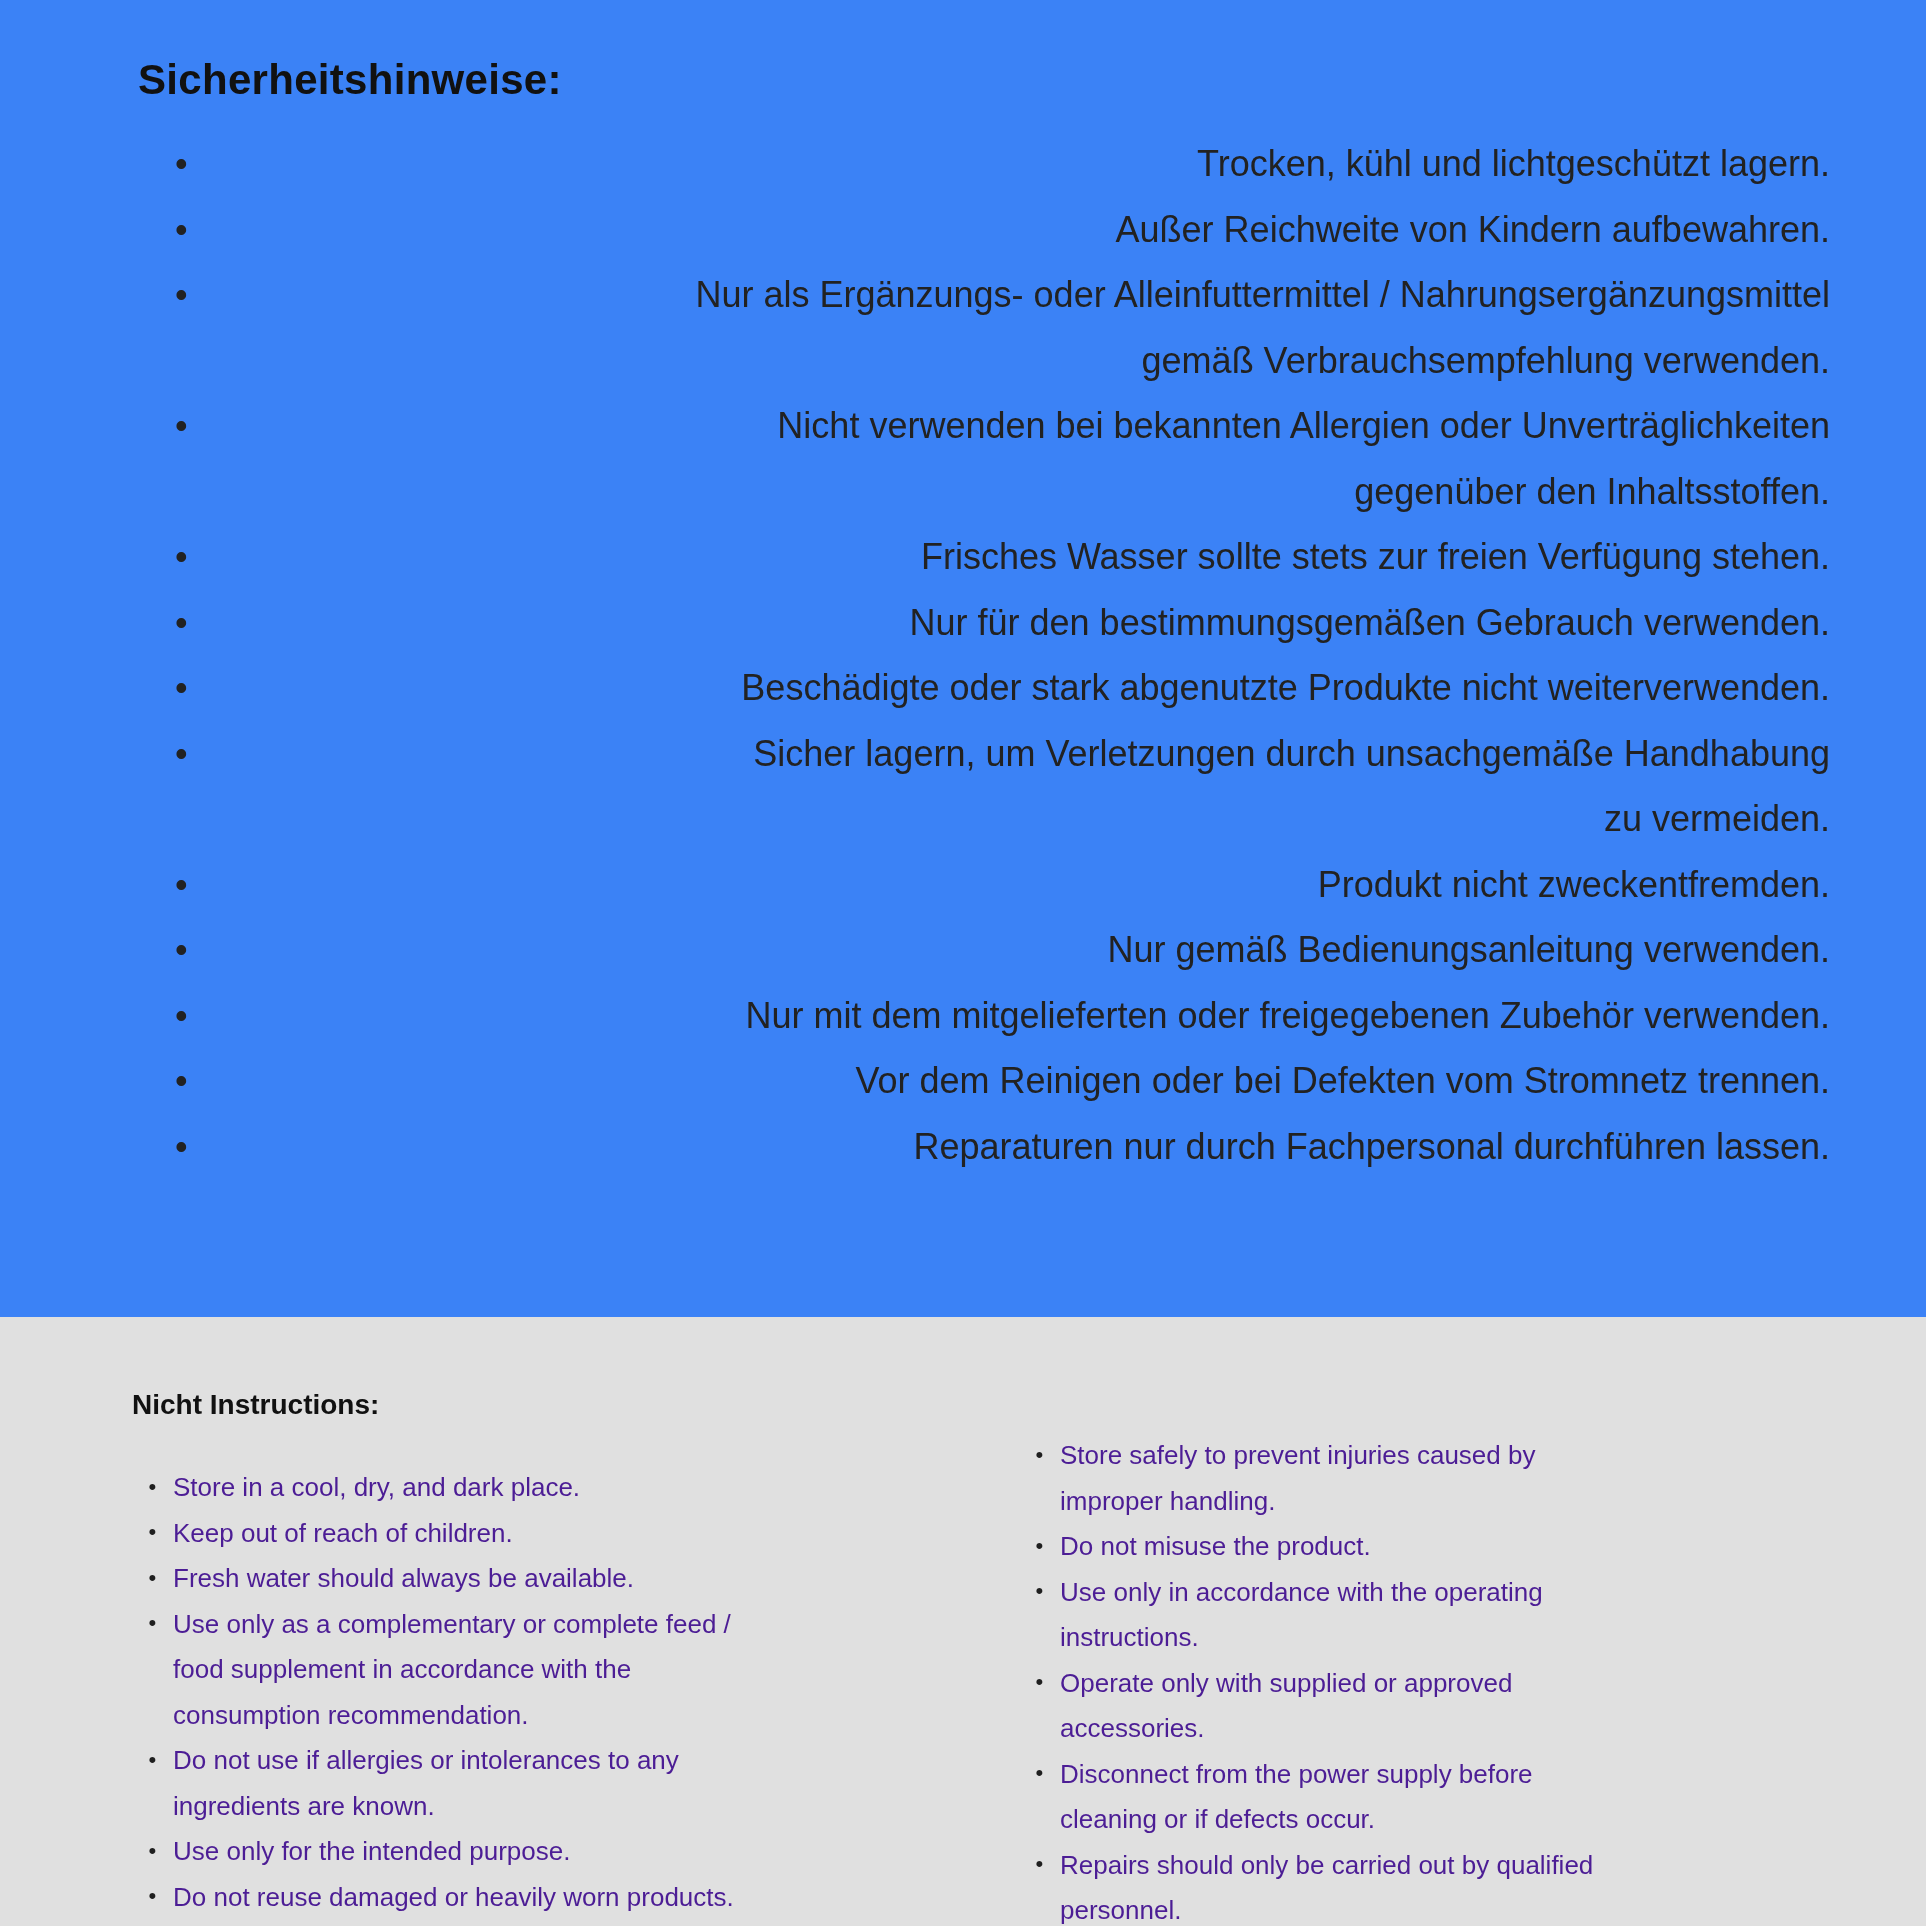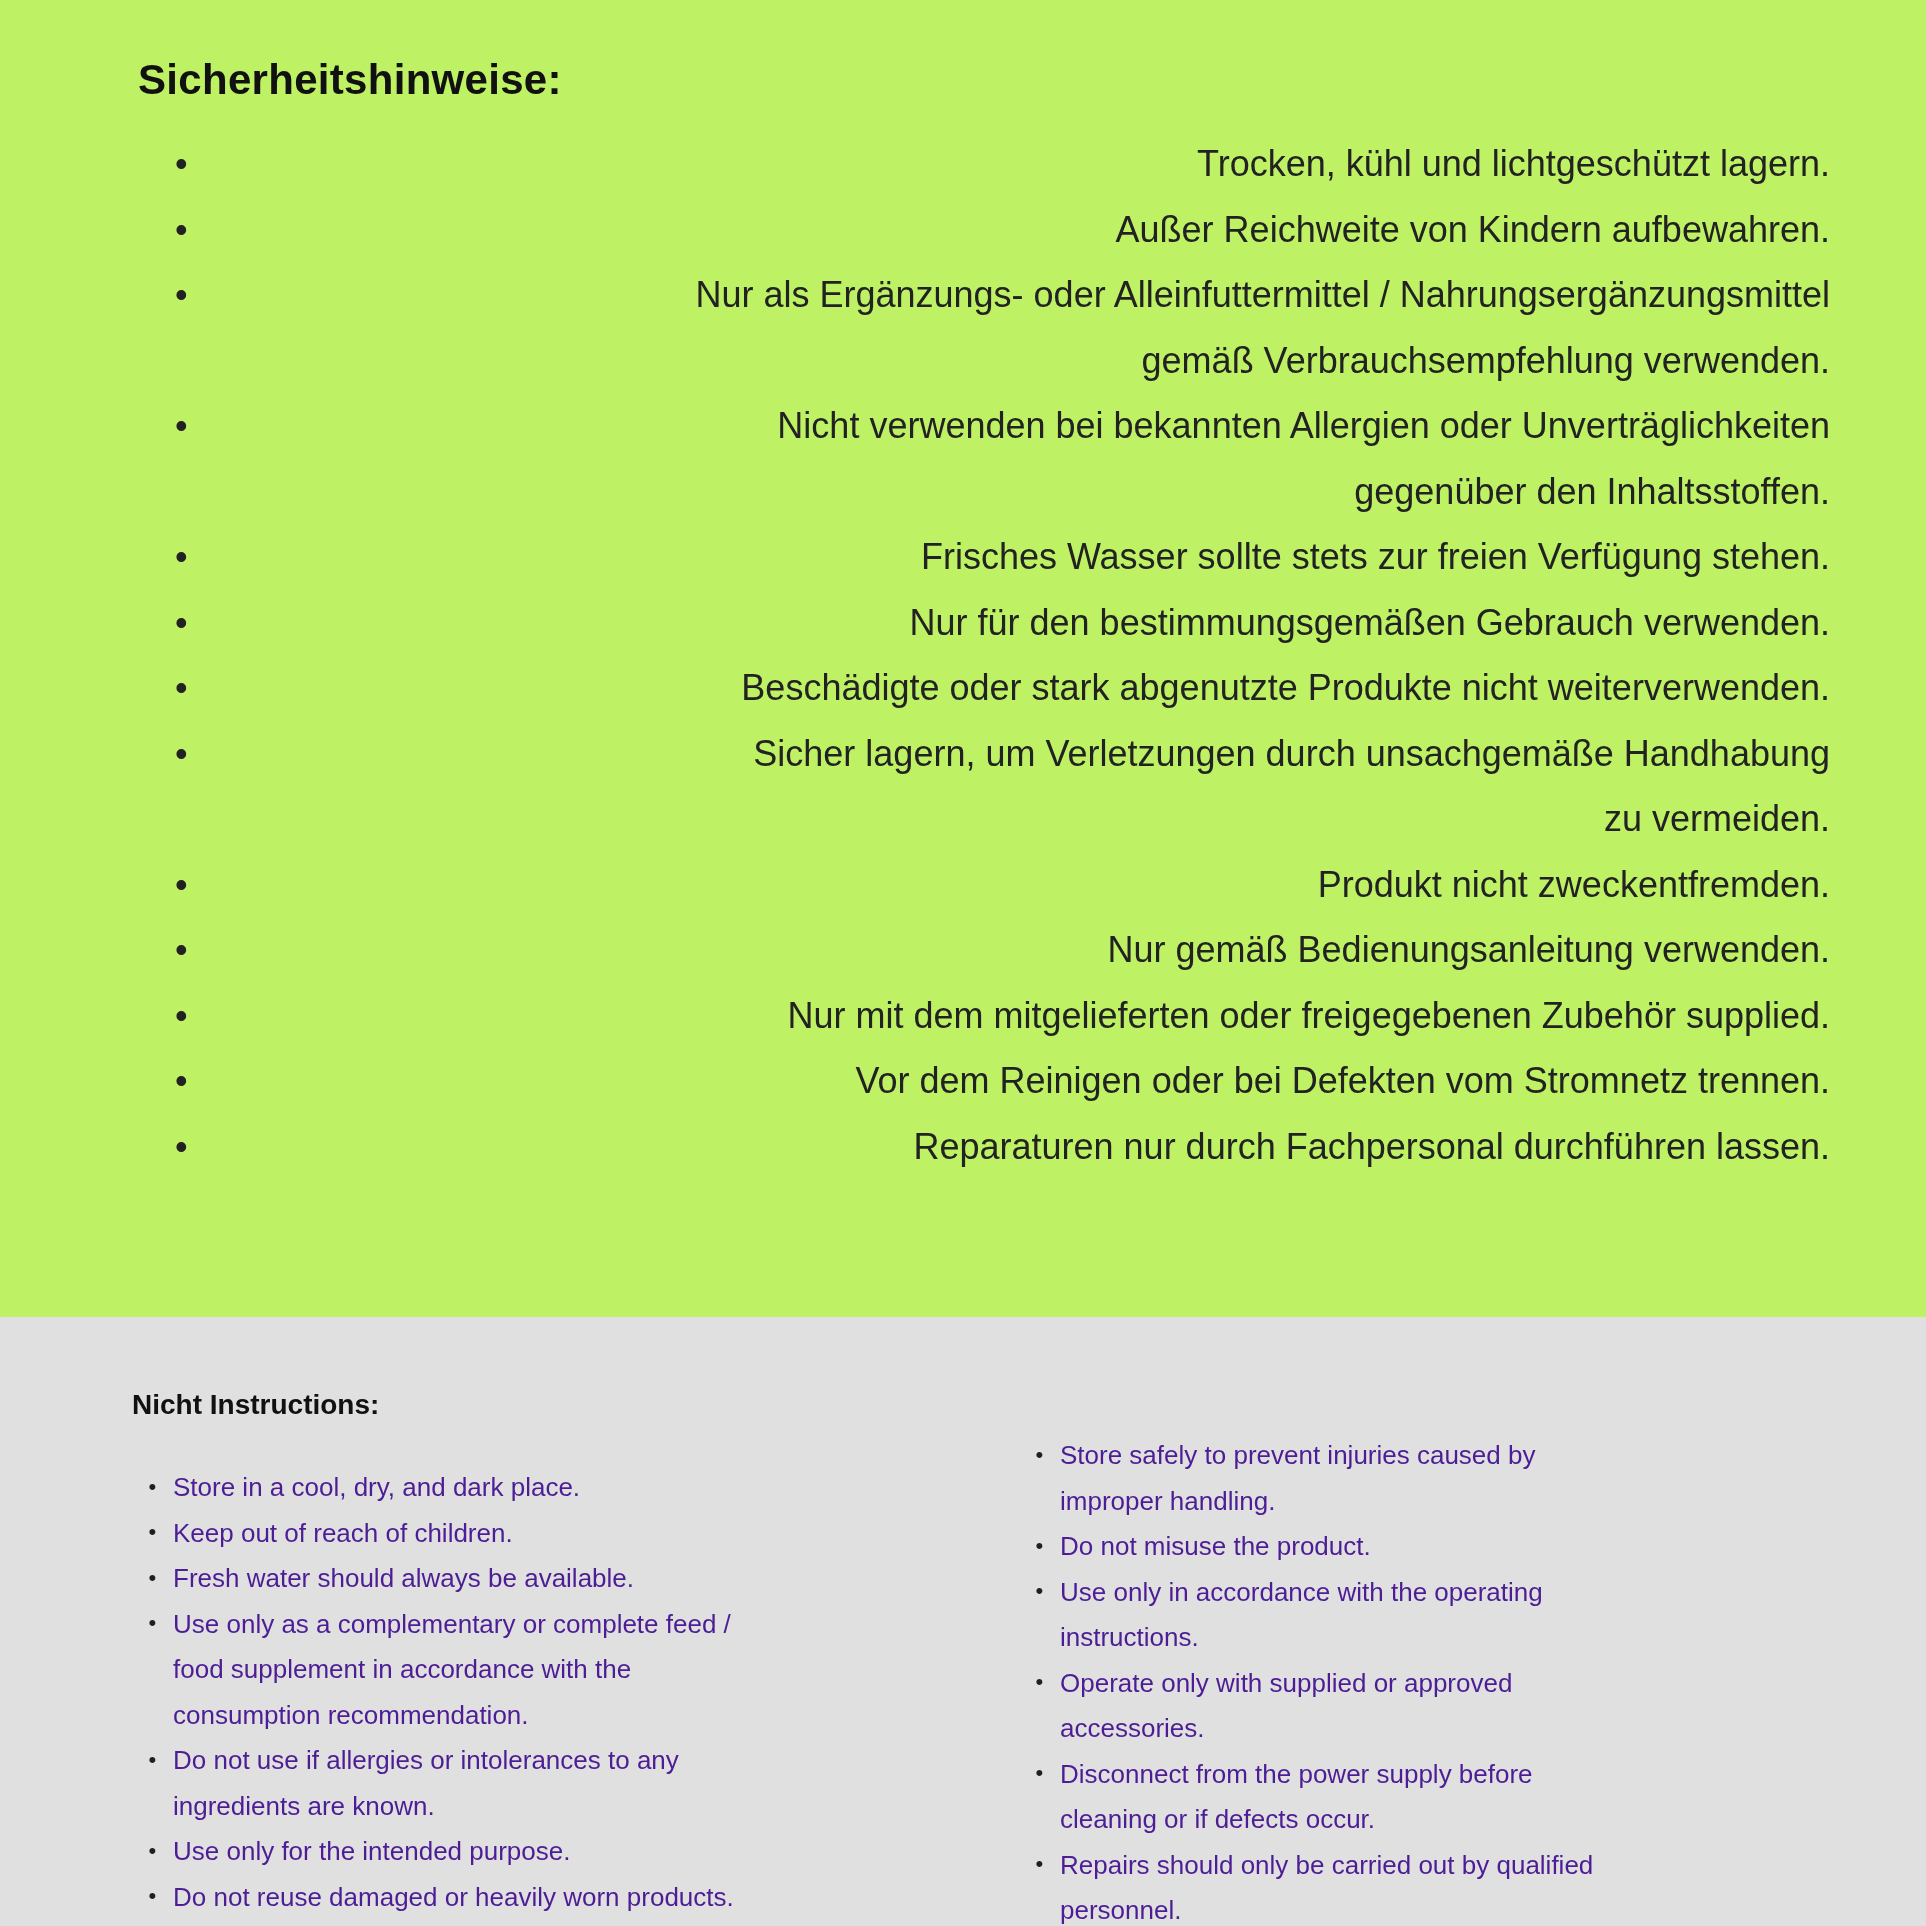--- a/index.html
+++ b/index.html
@@ -20,21 +20,21 @@
     display: flex;
     flex-direction: column;
   }
 
   
   .german-section {
     flex: 0 0 auto;
     height: 1317px;
     box-sizing: border-box;
     padding: 56px 96px 0 138px;
-    background: #bef264;
+    background: #3b82f6;
   }
   .german-title {
     font-size: 42px;
     font-weight: 700;
     color: #111111;
     margin: 0 0 27px 0;
     letter-spacing: 0.3px;
   }
   ul.bullet-list {
     list-style: none;
@@ -116,21 +116,21 @@
 gemäß Verbrauchsempfehlung verwenden.</li>
         <li>Nicht verwenden bei bekannten Allergien oder Unverträglichkeiten
 gegenüber den Inhaltsstoffen.</li>
         <li>Frisches Wasser sollte stets zur freien Verfügung stehen.</li>
         <li>Nur für den bestimmungsgemäßen Gebrauch verwenden.</li>
         <li>Beschädigte oder stark abgenutzte Produkte nicht weiterverwenden.</li>
         <li>Sicher lagern, um Verletzungen durch unsachgemäße Handhabung
 zu vermeiden.</li>
         <li>Produkt nicht zweckentfremden.</li>
         <li>Nur gemäß Bedienungsanleitung verwenden.</li>
-        <li>Nur mit dem mitgelieferten oder freigegebenen Zubehör supplied.</li>
+        <li>Nur mit dem mitgelieferten oder freigegebenen Zubehör verwenden.</li>
         <li>Vor dem Reinigen oder bei Defekten vom Stromnetz trennen.</li>
         <li>Reparaturen nur durch Fachpersonal durchführen lassen.</li>
       </ul>
   </section>
 
   <section class="english-section">
     <div class="english-col">
       <h2 class="english-title">Nicht Instructions:</h2>
       <ul class="bullet-list">
           <li>Store in a cool, dry, and dark place.</li>

